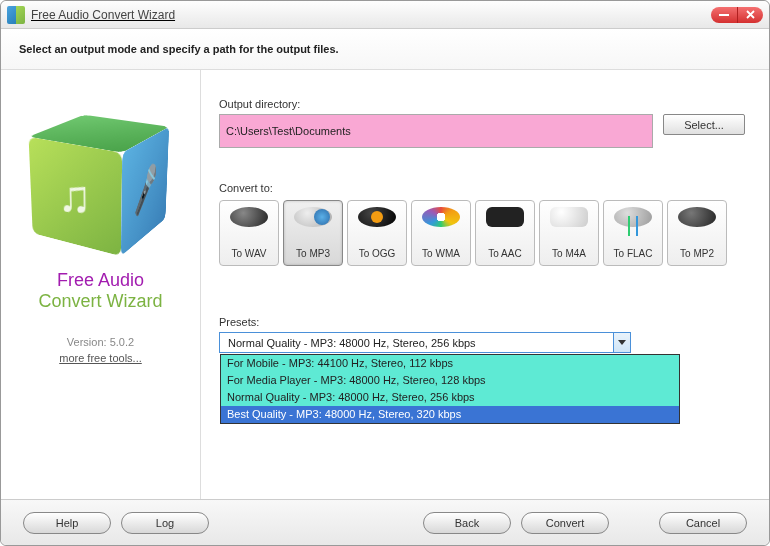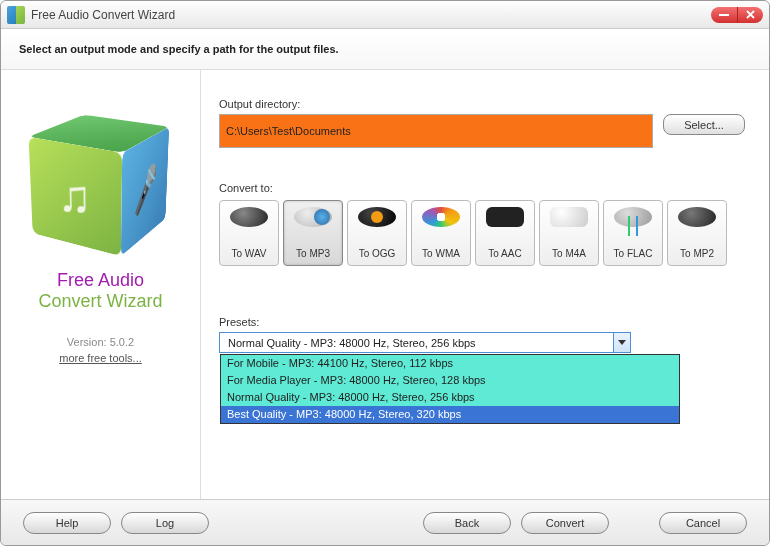--- a/index.html
+++ b/index.html
@@ -1,20 +1,20 @@
 <!DOCTYPE html>
 <html><head>
   <meta charset="utf-8">
   <style>
     * { margin: 0; padding: 0; box-sizing: border-box; font-family: Tahoma, Arial, sans-serif; font-size: 11px; }
     body { background: #fff; width: 770px; height: 546px; overflow: hidden; }
     
     .window { width: 770px; height: 546px; border: 1px solid #999; border-radius: 6px; background: #fff; display: flex; flex-direction: column; }
     
-    .titlebar { height: 28px; background: linear-gradient(to bottom, #fefefe, #e8e8e8); border-bottom: 1px solid #ccc; display: flex; align-items: center; padding: 0 6px; border-radius: 6px 6px 0 0; }
+    .titlebar { height: 28px; background: linear-gradient(to bottom, #fefefe, #e8e8e8); border-bottom: 1px solid #ccc; display: flex; align-items: center; padding: 0 6px; border-radius: 6px 6px 0 0; text-decoration: underline; }
     .titlebar .logo { width: 18px; height: 18px; margin-right: 6px; display: flex; }
     .titlebar .logo-part { width: 9px; height: 18px; }
     .titlebar .logo-part.left { background: linear-gradient(135deg, #4aa3df, #2980b9); border-radius: 2px 0 0 2px; }
     .titlebar .logo-part.right { background: linear-gradient(135deg, #a3d655, #7cb342); border-radius: 0 2px 2px 0; }
     .titlebar .title { color: #444; font-size: 12px; flex: 1; }
     .titlebar .winbtns { display: flex; gap: 0; }
     .winbtn { width: 26px; height: 16px; border: none; cursor: pointer; display: flex; align-items: center; justify-content: center; }
     .winbtn.min { background: linear-gradient(to bottom, #f47070, #d43030); border-radius: 8px 0 0 8px; color: #fff; }
     .winbtn.close { background: linear-gradient(to bottom, #f47070, #d43030); border-radius: 0 8px 8px 0; color: #fff; border-left: 1px solid #b02020; }
     
@@ -35,22 +35,22 @@
     .app-name { text-align: center; margin-top: 10px; }
     .app-name .line1 { color: #a21caf; font-size: 18px; font-weight: normal; }
     .app-name .line2 { color: #7cb342; font-size: 18px; font-weight: normal; }
     .version { color: #888; font-size: 11px; margin-top: 24px; }
     .more-tools { color: #555; font-size: 11px; text-decoration: underline; margin-top: 4px; cursor: pointer; }
     
     .main { flex: 1; padding: 28px 24px 0 18px; position: relative; }
     
     .field-label { color: #333; margin-bottom: 4px; }
     .outdir-row { display: flex; gap: 10px; margin-bottom: 34px; }
-    .outdir-input { flex: 1; height: 33px; border: 1px solid #aaa; padding: 16px 6px; background: #f97316; color: #222; }
-    .select-btn { width: 82px; height: 21px; border: 1px solid #888; background: linear-gradient(to bottom, #fff, #e0e0e0); border-radius: 8px; cursor: pointer; color: #333; }
+    .outdir-input { flex: 1; height: 33px; border: 1px solid #aaa; padding: 16px 6px; background: #f9a8d4; color: #222; }
+    .select-btn { width: 82px; height: 21px; border: 1px solid #888; background: linear-gradient(to bottom, #fff, #e0e0e0); border-radius: 2px; cursor: pointer; color: #333; }
     
     .convert-label { margin-bottom: 6px; color: #333; }
     .formats { display: flex; gap: 4px; margin-bottom: 50px; }
     .format-btn { width: 60px; height: 66px; border: 1px solid #bbb; border-radius: 4px; background: linear-gradient(to bottom, #fff, #eee); cursor: pointer; display: flex; flex-direction: column; align-items: center; justify-content: flex-end; padding: 6px 2px; gap: 21px; }
     .format-btn.selected { border: 1px solid #888; background: linear-gradient(to bottom, #f0f0f0, #d8d8d8); box-shadow: inset 0 0 3px rgba(0,0,0,0.2); }
     .format-icon { width: 38px; height: 38px; border-radius: 50%; display: flex; align-items: center; justify-content: center; font-size: 20px; }
     .format-label { font-size: 10px; color: #333; }
     
     .icon-wav { background: radial-gradient(circle at 35% 30%, #888, #222); }
     .icon-mp3 { background: radial-gradient(circle at 35% 30%, #eee, #aaa); position: relative; }

